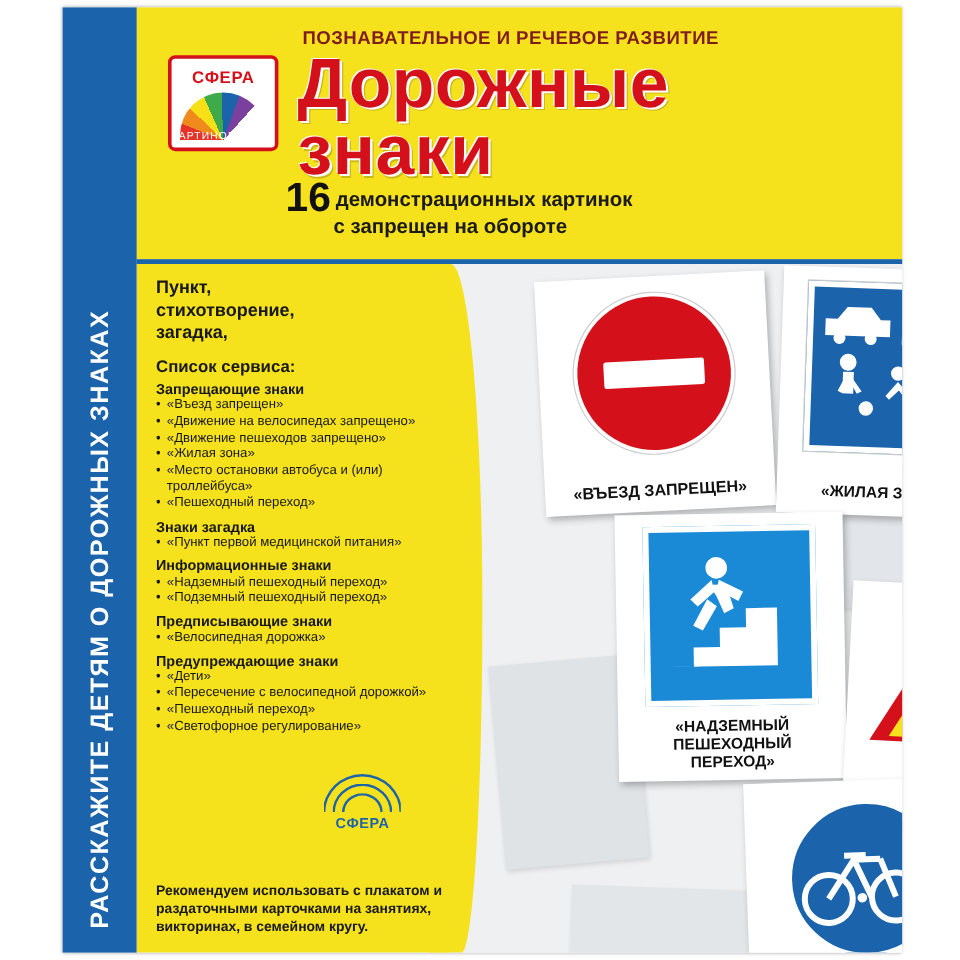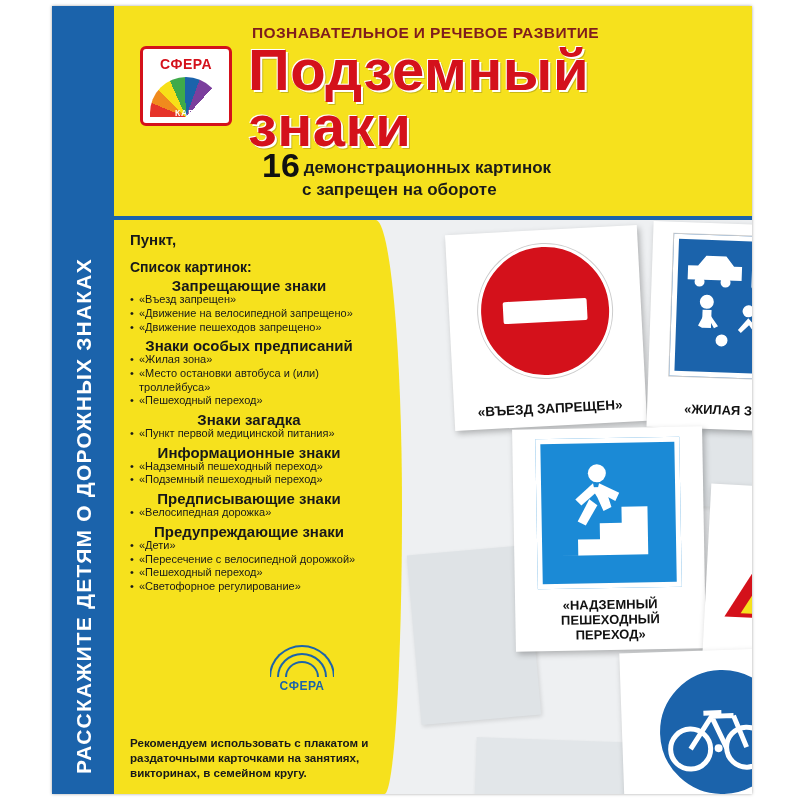--- a/index.html
+++ b/index.html
@@ -93,21 +93,21 @@
     font-weight: bold;
     color: #d4111b;
     letter-spacing: .5px;
     text-shadow:
       2px 2px 0 #ffffff,
       -1px -1px 0 #ffffff,
       3px 3px 0 rgba(0,0,0,.18);
   }
   .subtitle {
     position: absolute;
-    left: 210px;
+    left: 186px;
     top: 148px;
     color: #1a1a1a;
     font-weight: bold;
     font-size: 17px;
     line-height: 22px;
   }
   .subtitle .num {
     font-size: 34px;
     color: #111;
     vertical-align: -4px;
@@ -150,23 +150,23 @@
         #f7e018 44deg 66deg,
         #3faa4a 66deg 88deg,
         #1b63ab 88deg 110deg,
         #7b3f9d 110deg 132deg,
         #ffffff 132deg 180deg);
   }
   .sfera-logo .kart {
     position: absolute;
     left: 0; right: 0;
     bottom: 5px;
-    text-align: right;
+    text-align: left;
     font-size: 8.5px;
-    font-weight: bold;
+    font-weight: normal;
     color: #ffffff;
     letter-spacing: 1px;
   }
   
   .body-area {
     position: absolute;
     left: 62px;
     top: 214px;
     right: 0;
     bottom: 0;
@@ -207,23 +207,22 @@
     font-weight: bold;
     margin-bottom: 11px;
   }
   .list-title {
     font-size: 14px;
     font-weight: bold;
     margin-bottom: 4px;
   }
   .grp {
     font-weight: bold;
-    font-size: 15px;
+    font-size: 12px;
     margin-top: 5px;
-    text-align: center;
   }
   .itm {
     font-size: 11px;
     line-height: 13.6px;
     padding-left: 9px;
     position: relative;
   }
   .itm:before {
     content: "•";
     position: absolute;
@@ -413,21 +412,21 @@
 
     <div class="sfera-logo">
       <div class="word">СФЕРА</div>
       <div class="rainbow"></div>
       <div class="kart">КАРТИНОК</div>
     </div>
 
     <div class="kicker">ПОЗНАВАТЕЛЬНОЕ И РЕЧЕВОЕ РАЗВИТИЕ</div>
 
     <div class="title">
-      <div>Подземный</div>
+      <div>Дорожные</div>
       <div>знаки</div>
     </div>
 
     <div class="subtitle">
       <div>
         <span class="num">16</span><span>демонстрационных картинок</span>
       </div>
       <div style="padding-left:40px">с запрещен на обороте</div>
     </div>
 
@@ -510,28 +509,29 @@
             </svg>
           </div>
         </div>
       </div>
 
       <div class="yellow-panel"></div>
 
       <div class="text-col">
         <div class="lead">
           <div>Пункт,</div>
-        </div>
-        <div class="list-title">Список картинок:</div>
+          <div>стихотворение,</div>
+          <div>загадка,</div>
+        </div>
+        <div class="list-title">Список сервиса:</div>
         <div id="groups">
             <div class="grp">Запрещающие знаки</div>
             <div class="itm">«Въезд запрещен»</div>
-            <div class="itm">«Движение на велосипедной запрещено»</div>
+            <div class="itm">«Движение на велосипедах запрещено»</div>
             <div class="itm">«Движение пешеходов запрещено»</div>
-            <div class="grp">Знаки особых предписаний</div>
             <div class="itm">«Жилая зона»</div>
             <div class="itm">«Место остановки автобуса и (или) троллейбуса»</div>
             <div class="itm">«Пешеходный переход»</div>
             <div class="grp">Знаки загадка</div>
             <div class="itm">«Пункт первой медицинской питания»</div>
             <div class="grp">Информационные знаки</div>
             <div class="itm">«Надземный пешеходный переход»</div>
             <div class="itm">«Подземный пешеходный переход»</div>
             <div class="grp">Предписывающие знаки</div>
             <div class="itm">«Велосипедная дорожка»</div>

